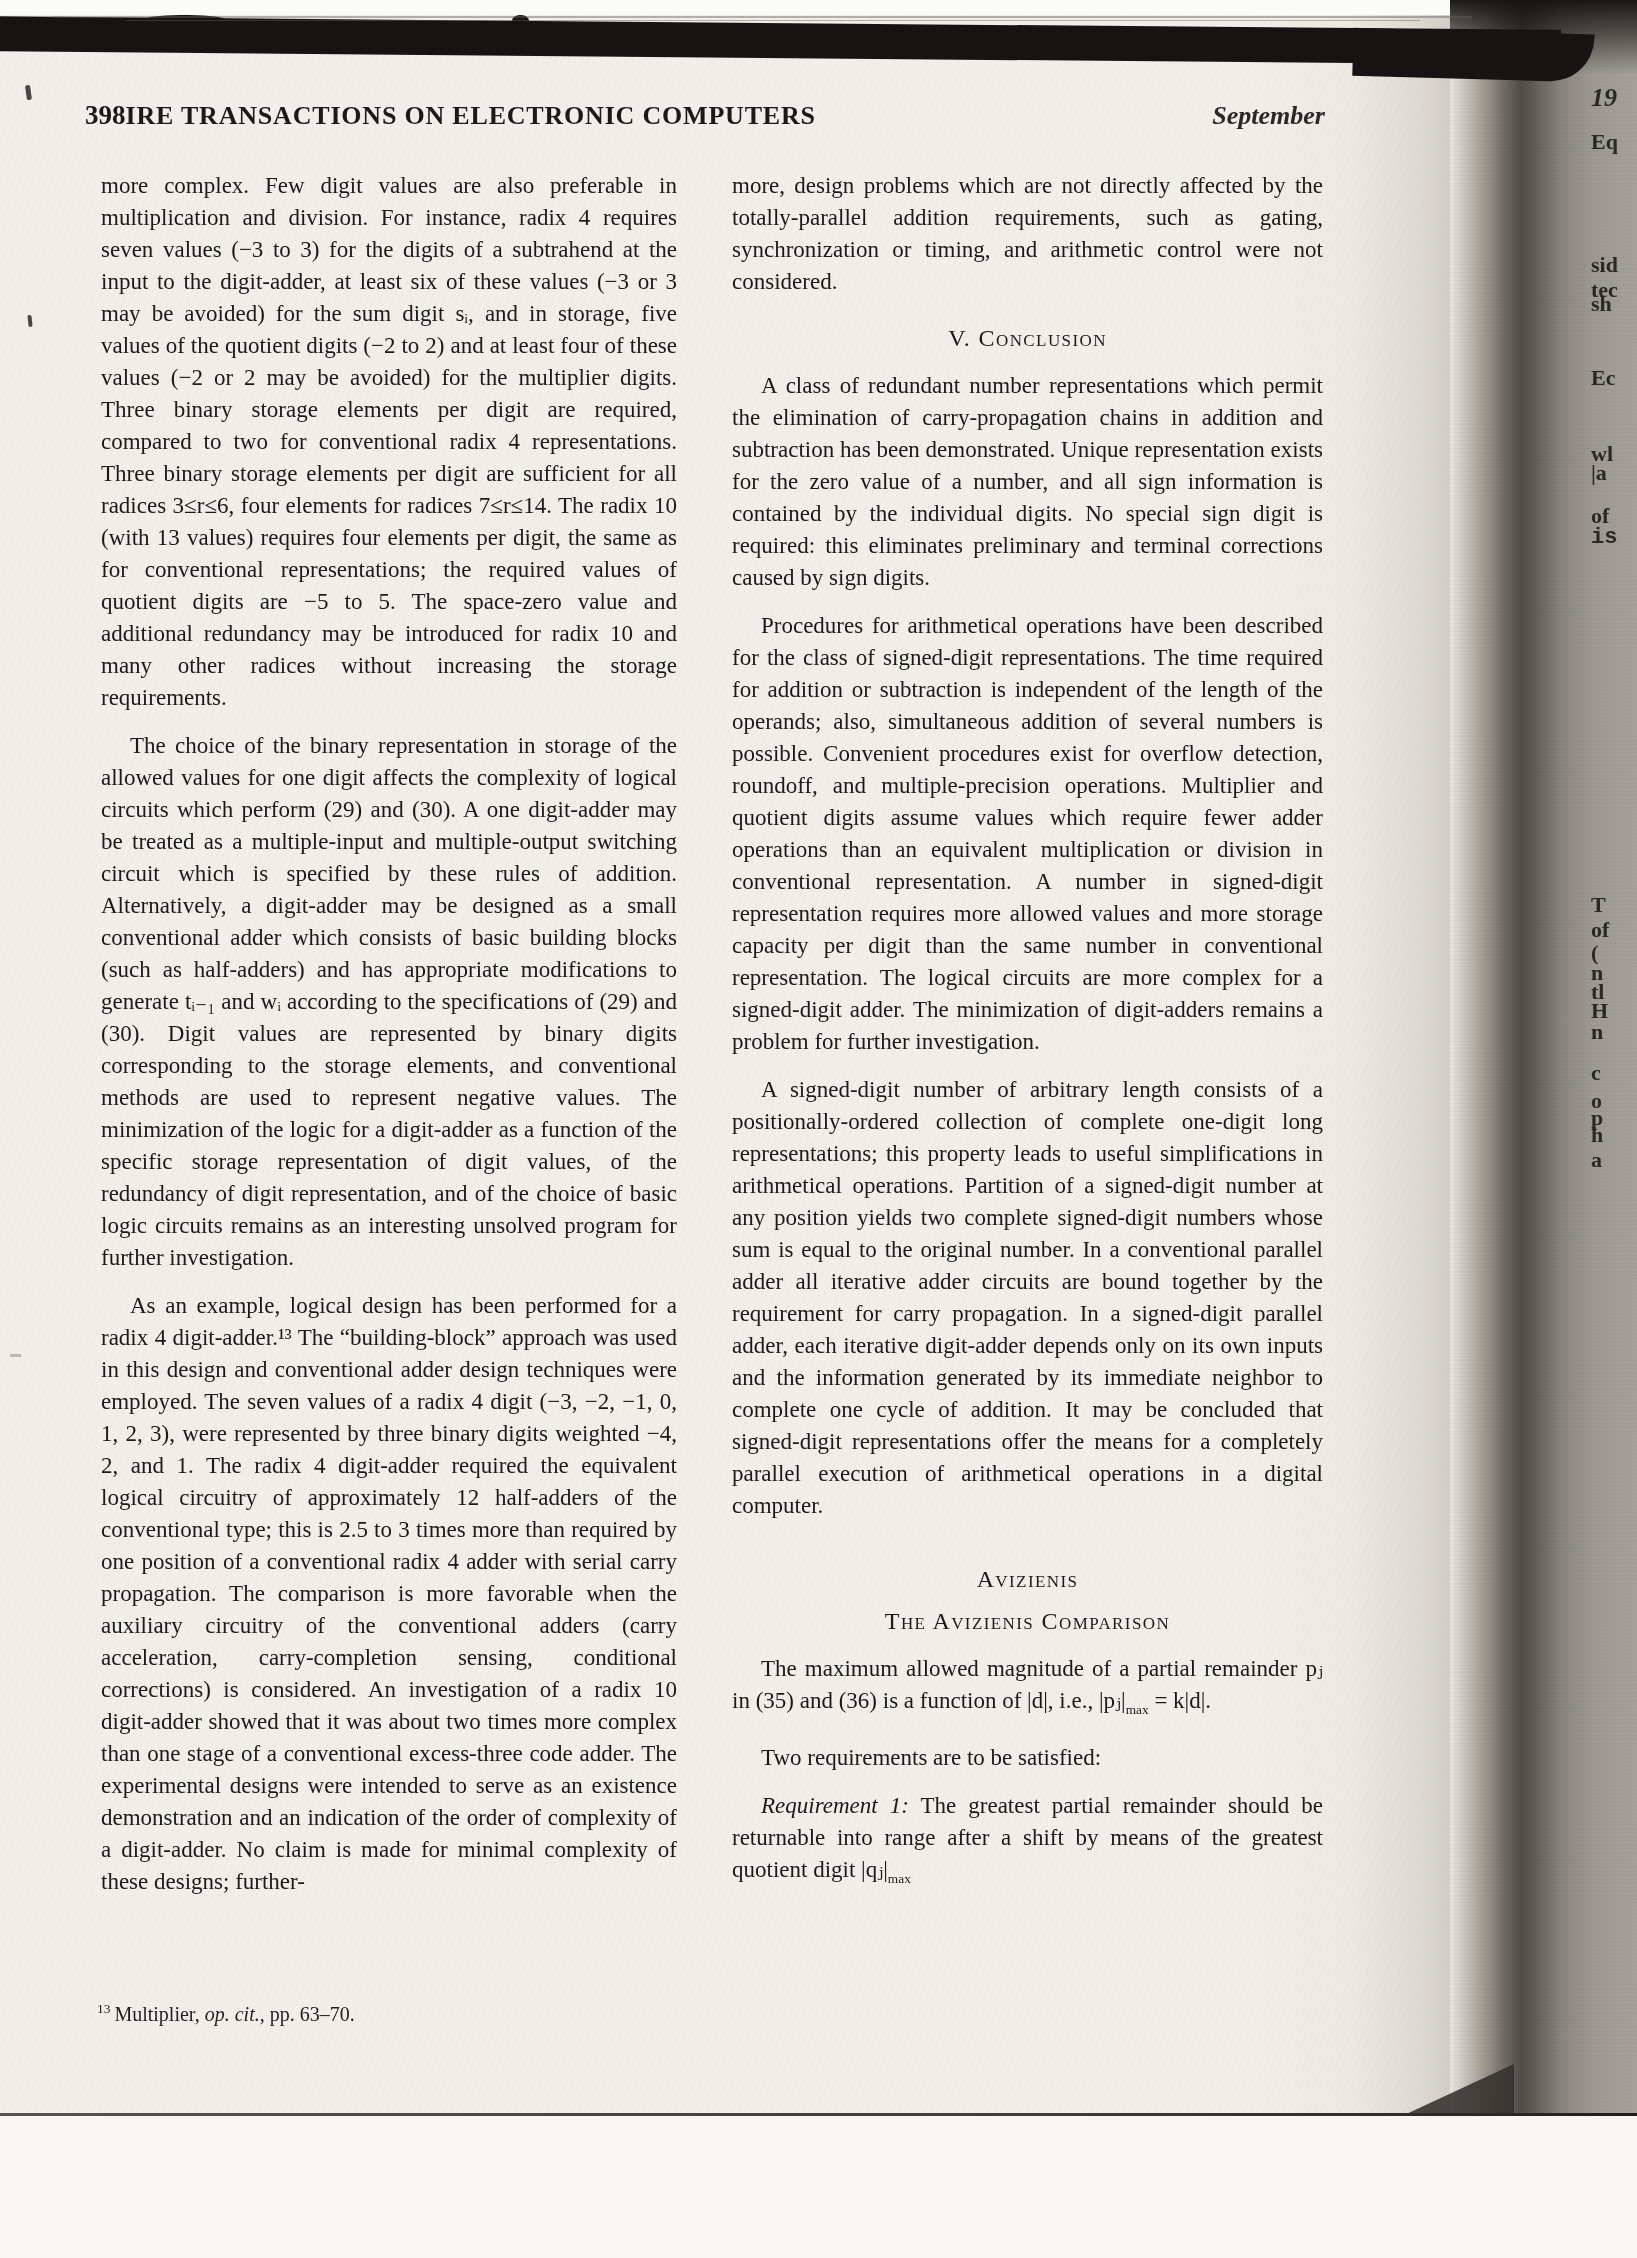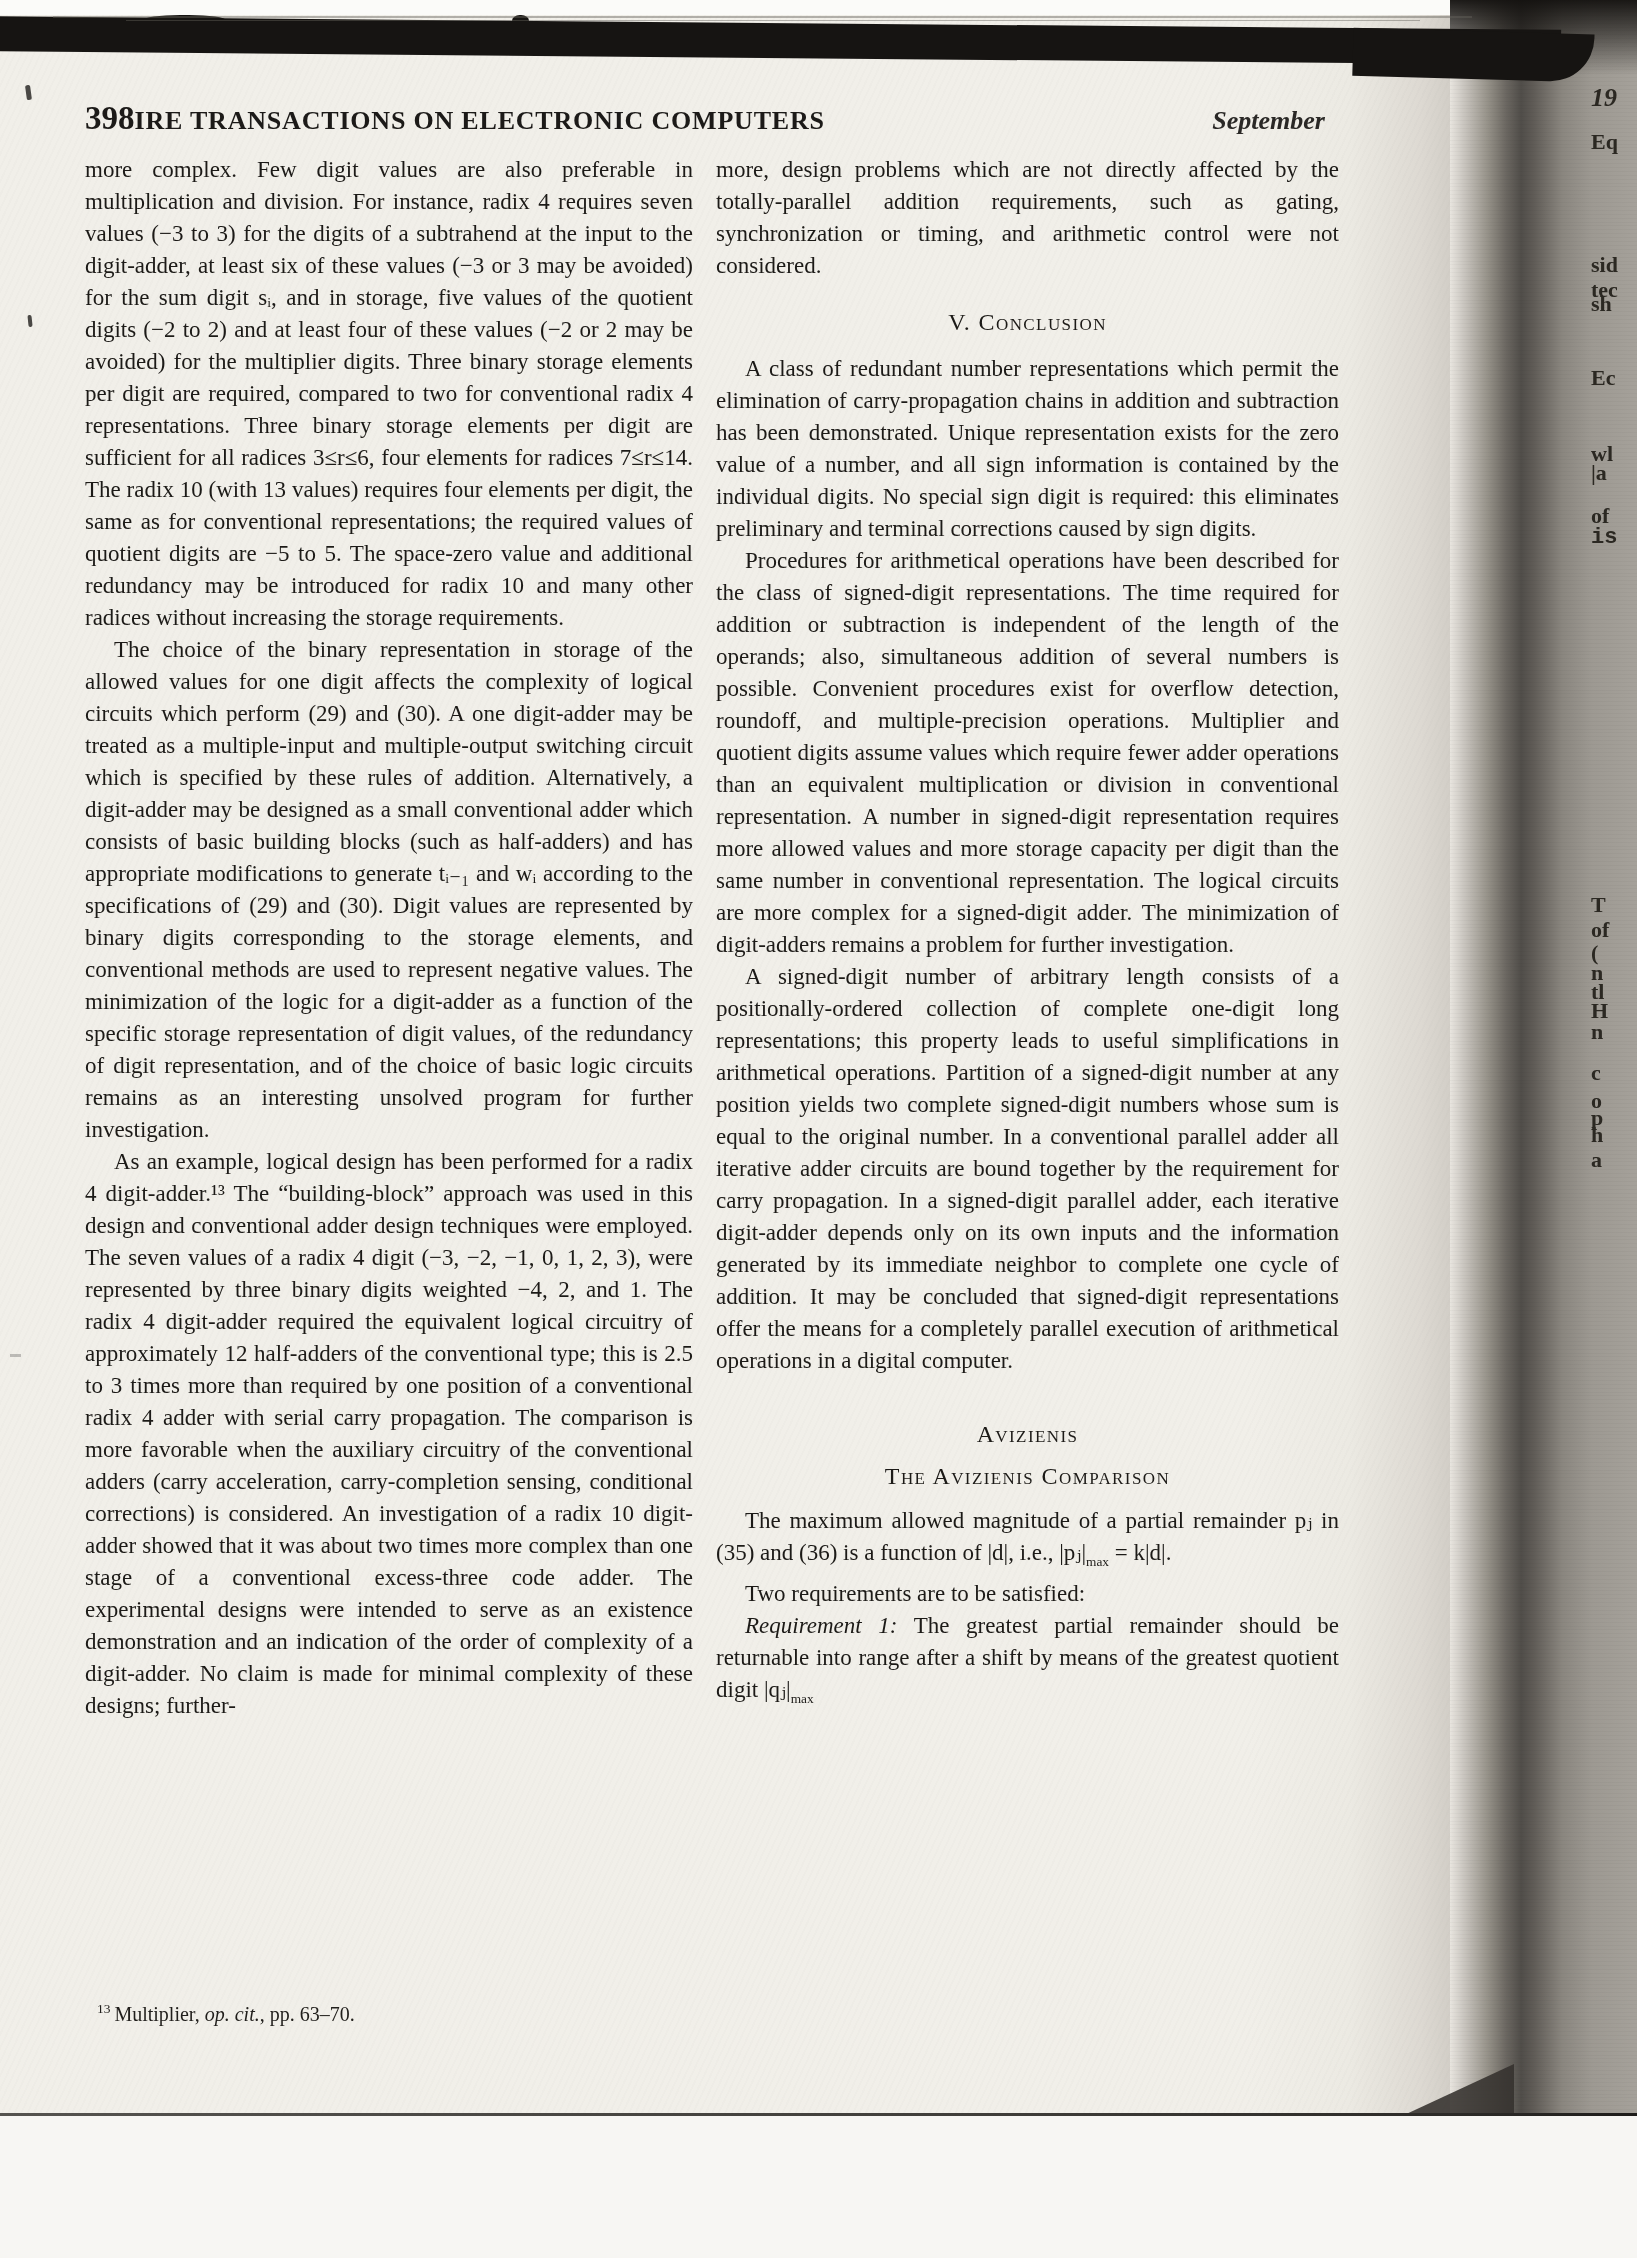--- a/index.html
+++ b/index.html
@@ -70,34 +70,34 @@
   
   .speck{position:absolute;z-index:5;background:#4a4845;}
   .speck.p1{left:26px;top:85px;width:4.8px;height:15.4px;border-radius:1.9px;transform:rotate(-8deg);}
   .speck.p2{left:28px;top:315px;width:3.9px;height:11.6px;border-radius:1.9px;transform:rotate(-6deg);}
   .speck.p3{left:9.7px;top:1354px;width:11.6px;height:2.9px;background:rgba(0,0,0,.22);}
   
   .ph-row{
     position:absolute;left:85px;top:85px;width:1240px;height:42px;
     display:flex;align-items:baseline;color:#1c1a18;
   }
-  .page-number{font-weight:700;font-size:33px;flex:0 0 auto;}
+  .page-number{font-weight:700;font-size:27px;flex:0 0 auto;}
   .journal-title{
     flex:1 1 auto;text-align:left;font-weight:700;
     font-size:26px;letter-spacing:0.8px;
   }
   .issue-month{flex:0 0 auto;font-weight:700;font-style:italic;font-size:26px;color:#2a2826;}
   
   .col{
     position:absolute;top:139px;color:#1c1a17;
     font-size:23px;line-height:32px;text-align:justify;
   }
   .col-left{left:85px;width:608px;}
   .col-right{left:716px;width:623px;}
-  .para{margin:0;}
+  .para{margin:16px;}
   .para.indent{text-indent:29px;}
   .sc-head{
     margin:24px 0 14.5px 0;text-align:center;text-indent:0;
     font-variant:small-caps;letter-spacing:1.4px;font-size:24px;
   }
   .sc-head.appendix{margin-top:41px;margin-bottom:9.7px;}
   .sc-head.division{margin-top:7.7px;margin-bottom:13.5px;}
   sub.submax{font-size:.58em;font-style:normal;letter-spacing:0;}
   
   .eq-row{position:relative;height:44px;margin-top:23px;}

